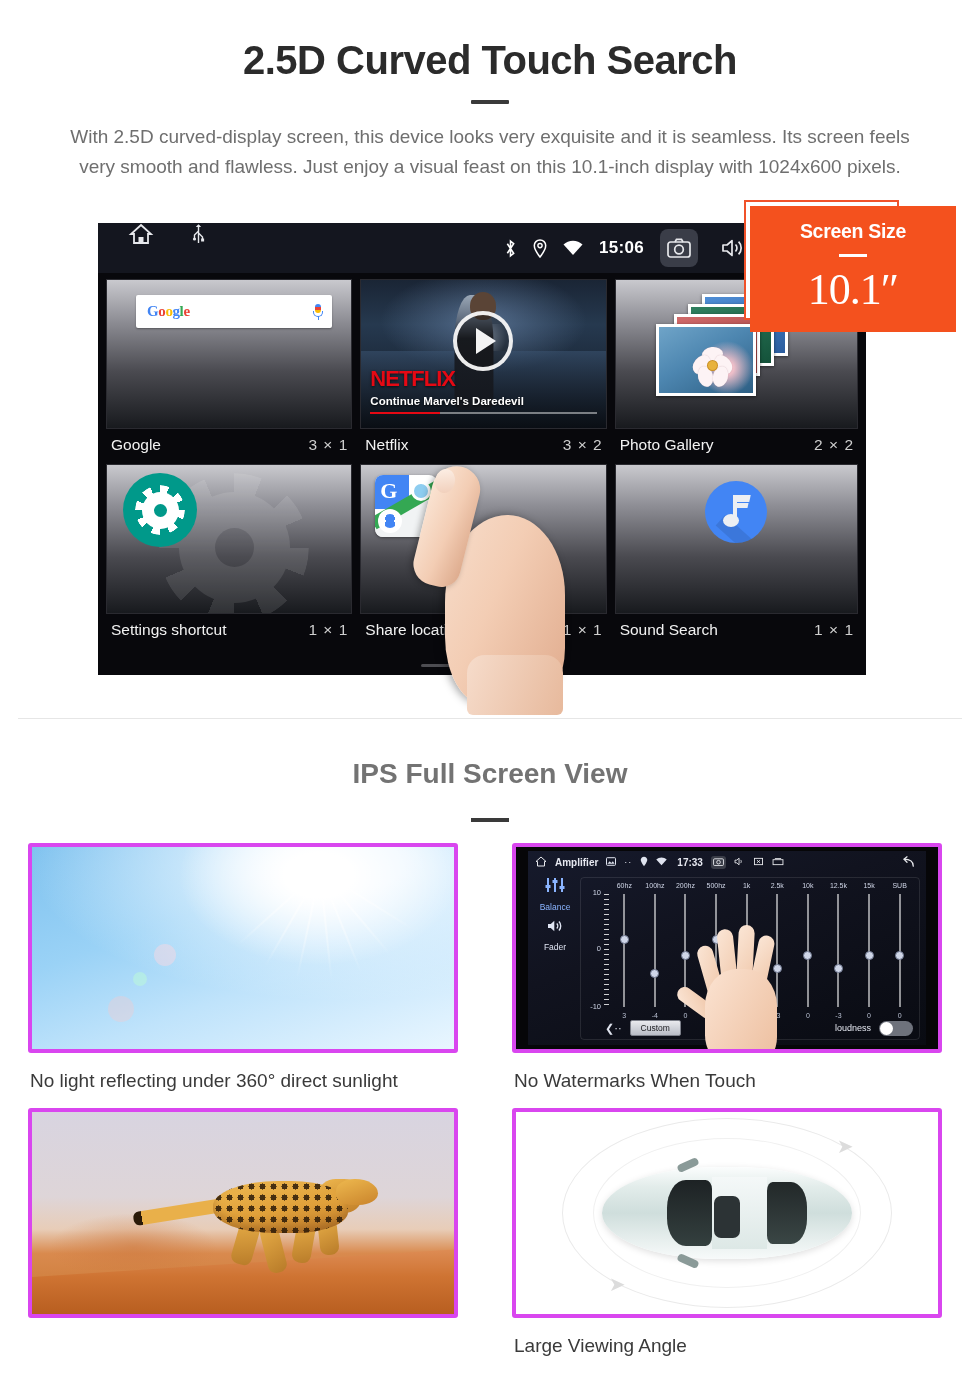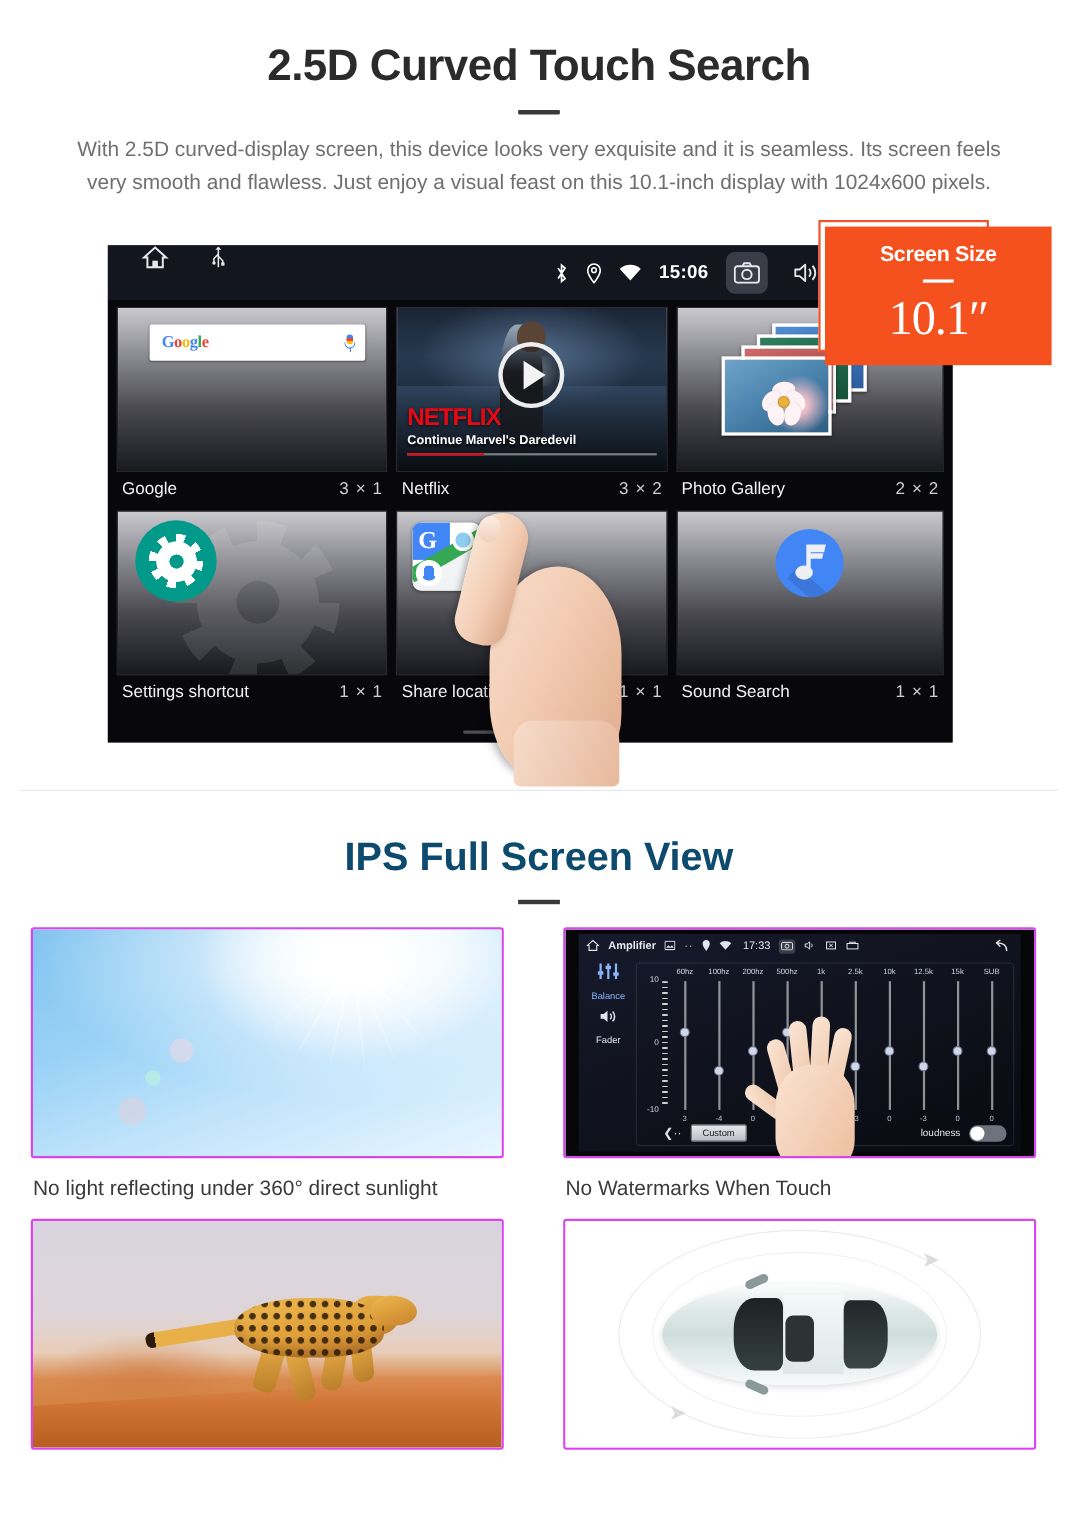--- a/index.html
+++ b/index.html
@@ -239,29 +239,29 @@
   .badge .bt { font-size:19.5px; font-weight:bold; padding-top:14px; letter-spacing:-0.3px; }
   .badge .br { width:28px; height:3px; background:#fff; margin:11px auto 0; }
   .badge .bn { font-size:44px; font-weight:300; margin-top:7px; letter-spacing:-1px;
     font-family:Liberation Serif, serif; }
 
   
   .divider { position:absolute; left:18px; top:718px; width:944px; height:1px; background:#e6e6e6; }
 
   
   .sec2-title { position:absolute; left:0; right:0; top:758px; text-align:center;
-    font-size:36px; font-weight:bold; color:#0c4a6e; }
+    font-size:28px; font-weight:bold; color:#737373; }
   .sec2-rule { position:absolute; left:471px; top:818px; width:38px; height:4px; background:#3a3a3a; }
 
   .grid2 { position:absolute; left:0; top:843px; width:980px; }
   .g2row { display:flex; }
   .g2cell { width:490px; padding: 0 0 0 0; }
   .g2cell.left { padding-left: 28px; padding-right: 32px; }
   .g2cell.right { padding-left: 22px; padding-right: 38px; }
-  .g2img { position:relative; width:100%; height:210px; border:2px solid #d946ef;
+  .g2img { position:relative; width:100%; height:210px; border:4px solid #d946ef;
     border-radius:3px; overflow:hidden; background:#fff; }
   .g2cap { font-size:19px; color:#3a3a3a; padding:17px 2px 0 2px; }
 
   
   .sun { position:absolute; inset:0;
     background:
       radial-gradient(ellipse 46% 62% at 68% 14%, #ffffff 0 18%, rgba(255,255,255,.0) 72%),
       radial-gradient(ellipse 120% 110% at 74% 8%, #eaf6ff 0 12%, rgba(234,246,255,0) 62%),
       linear-gradient(160deg,#7fc2ef 0%, #9ad2f6 35%, #bfe3fb 62%, #e9f6ff 100%);
   }
@@ -273,21 +273,21 @@
   .sun .f2 { left:24%; top:62%; width:14px; height:14px; background:rgba(190,255,210,.45); }
   .sun .f3 { left:18%; top:74%; width:26px; height:26px; background:rgba(255,200,200,.32); }
 
   
   .amp { position:absolute; inset:0; background:#060608; padding:0; }
   .amp-in { position:absolute; left:12px; right:12px; top:4px; bottom:4px;
     background:linear-gradient(160deg,#161a2c 0%, #11131f 40%, #090b12 100%); }
   .amp-bar { height:22px; display:flex; align-items:center; gap:8px; padding:0 7px;
     color:#e6e8f0; font-size:9px; }
   .amp-bar .t { font-size:10px; font-weight:600; }
-  .amp-bar .time { font-size:10px; font-weight:400; margin-left:2px; }
+  .amp-bar .time { font-size:10px; font-weight:700; margin-left:2px; }
   .amp-bar .spacer { flex:1 }
   .amp-side { position:absolute; left:4px; top:26px; width:46px; }
   .amp-side .blk { text-align:center; color:#8ab4ff; font-size:8.5px; margin-bottom:7px; }
   .amp-side .blk.w { color:#dfe4f2; }
   .amp-panel { position:absolute; left:52px; right:6px; top:26px; bottom:5px;
     border:1px solid rgba(255,255,255,.10); border-radius:4px; }
   .freq-row { position:absolute; left:28px; right:4px; top:4px; display:flex; }
   .freq-row span { flex:1; text-align:center; color:#cfd5e6; font-size:7px; }
   .eq-area { position:absolute; left:28px; right:4px; top:16px; bottom:32px; display:flex; }
   .eq-col { flex:1; position:relative; }
@@ -849,17 +849,18 @@
             <div class="car-body">
               <i class="car-mirL"></i>
                 <i class="car-mirR"></i>
               <i class="car-glassF"></i>
               <i class="car-roof"></i>
               <i class="car-glassR"></i>
               <i class="car-sun"></i>
             </div>
           </div>
         </div>
+        <div class="g2cap">Large Viewing Angle</div>
       </div>
     </div>
   </div>
 
 </div>
 
 </body></html>

